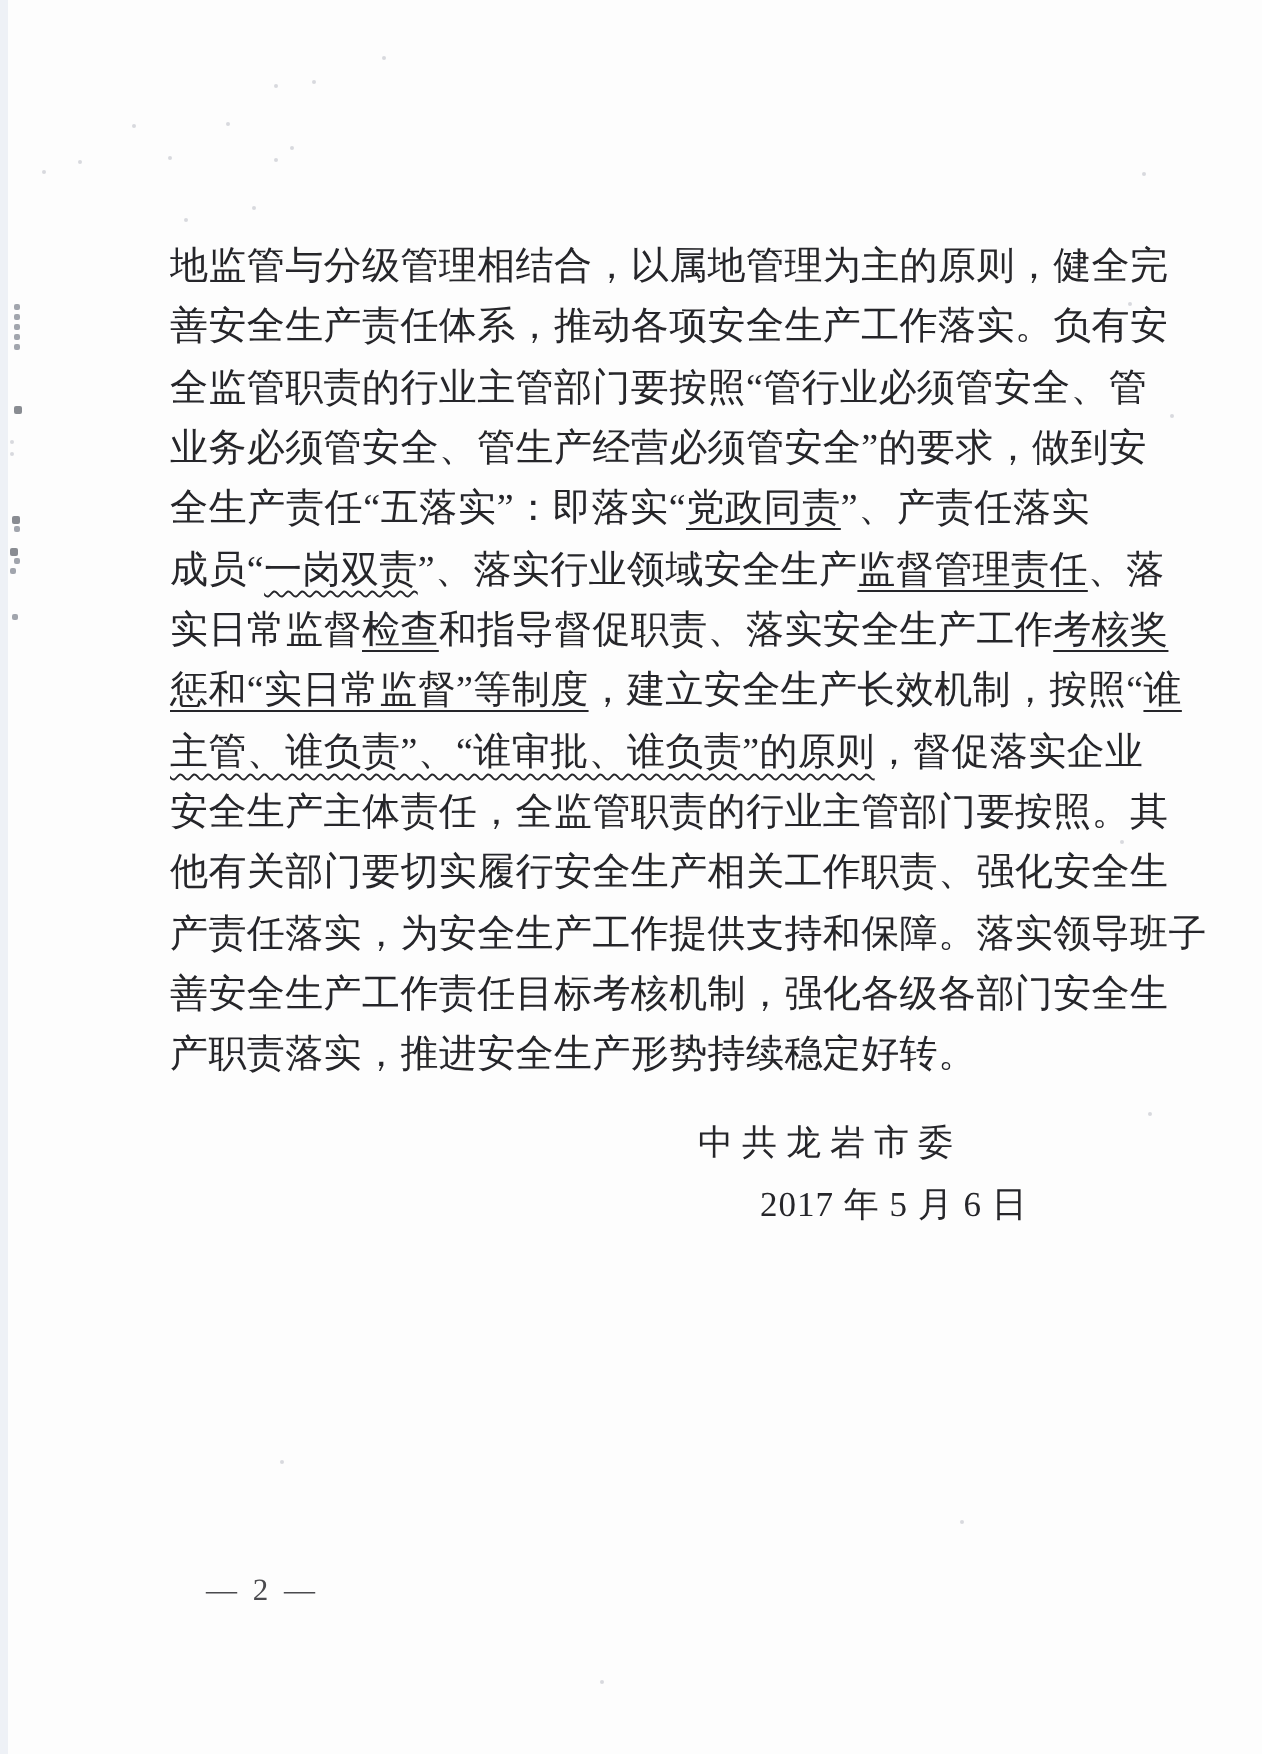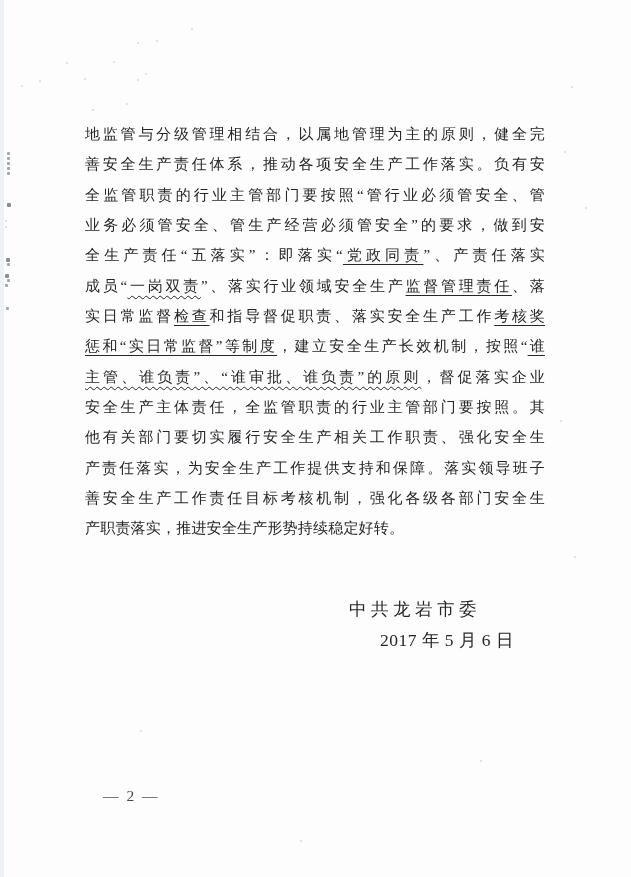--- a/index.html
+++ b/index.html
@@ -12,39 +12,39 @@
     overflow:hidden;
     font-family:"Liberation Serif","DejaVu Serif",serif;
     color:var(--ink);
   }
   .scan-edge {
     position:absolute; left:0; top:0; width:4px; height:100%;
     background:#eef1f6;
   }
   .doc-body {
     position:absolute; left:85px; top:119px; width:460px;
-    font-size:15px; line-height:30.35px;
+    font-size:19px; line-height:30.35px;
     letter-spacing:0.2px;
   }
   .line {
     text-align:justify;
     text-align-last:justify;
     white-space:nowrap;
     height:30.35px;
   }
   .line.last { text-align-last:left; }
   .u {
     text-decoration-line:underline;
     text-decoration-color:var(--ink);
     text-underline-offset:4px;
   }
   .u.straight { text-decoration-style:solid; text-decoration-thickness:1.3px; }
   .u.wavy { text-decoration-style:wavy; text-decoration-thickness:1px; }
   .signature {
-    position:absolute; left:349px; top:594px;
+    position:absolute; left:349px; top:556px;
     font-size:17.5px; line-height:30.5px;
   }
   .sig-org1 { letter-spacing:4.5px; }
   .sig-org2 { letter-spacing:0.8px; }
   .sig-date { padding-left:31px; letter-spacing:0.5px; }
   .footer {
     position:absolute; left:103px; top:787px;
     font-size:15.5px; letter-spacing:2px; color:#4a4a4e;
   }
   .speck { position:absolute; border-radius:1px; }

